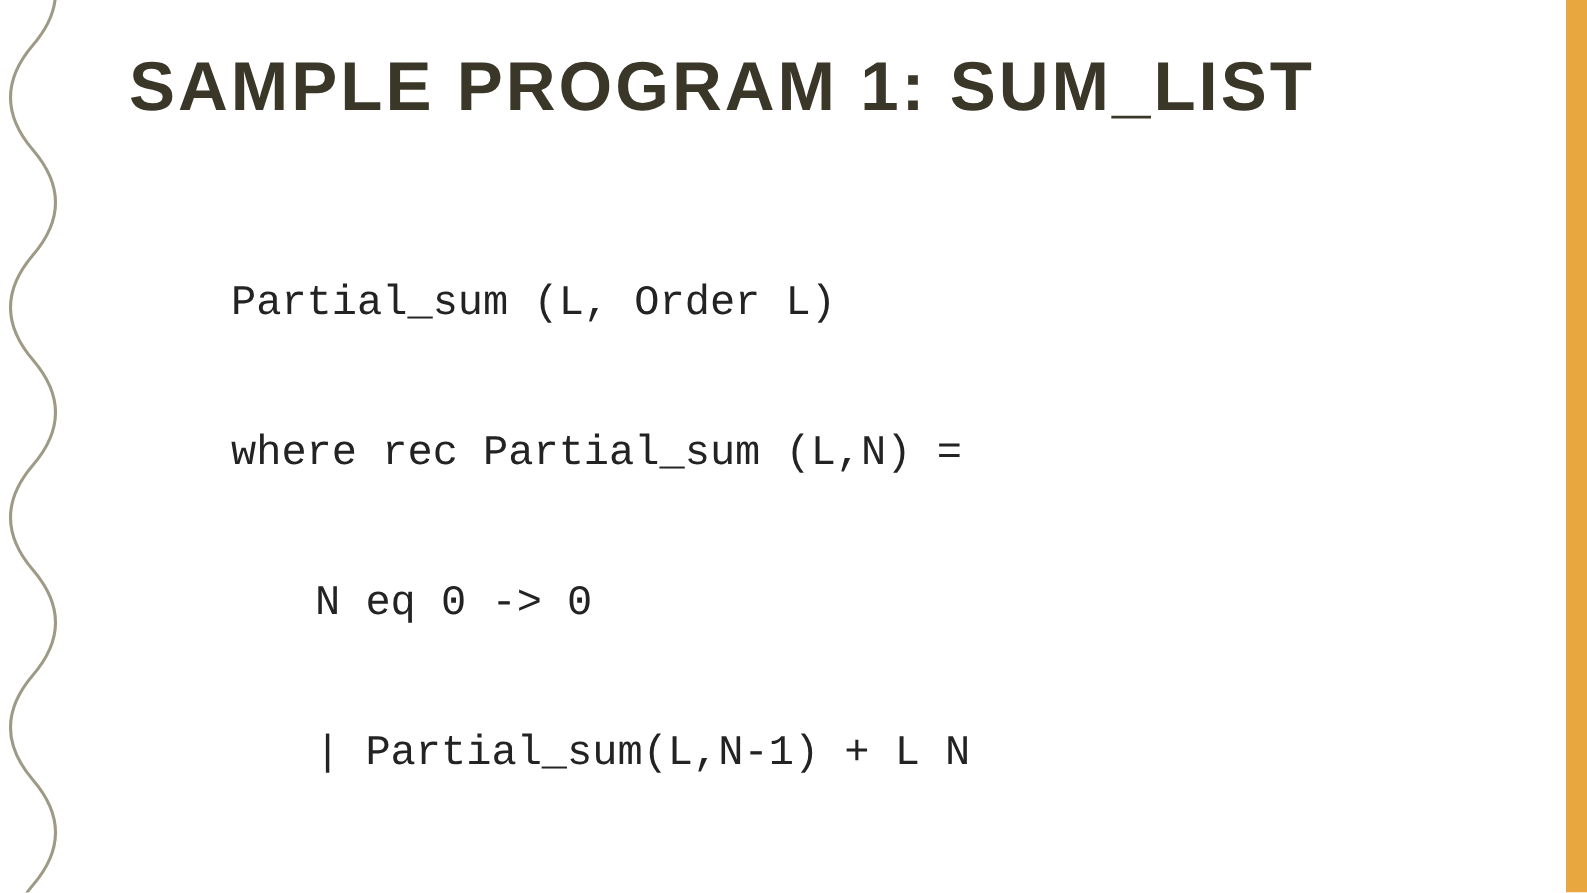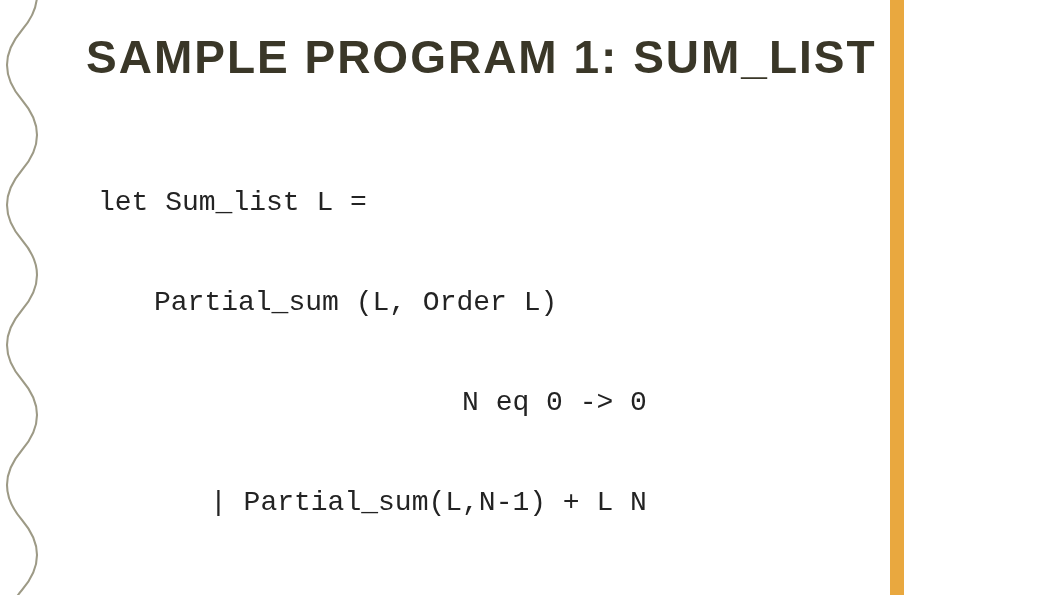--- a/index.html
+++ b/index.html
@@ -6,21 +6,21 @@
   html, body { width: 1058px; height: 595px; overflow: hidden; }
   body {
     background: #ffffff;
     position: relative;
     font-family: Georgia, 'Times New Roman', serif;
   }
   .slide {
     position: absolute;
     top: 0;
     left: 0;
-    width: 904px;
+    width: 1058px;
     height: 595px;
     background: #ffffff;
   }
   .right-bar {
     position: absolute;
     right: 0;
     top: 0;
     width: 14px;
     height: 595px;
     background: #e9a83f;
@@ -47,21 +47,21 @@
     position: absolute;
     left: 98px;
     top: 128px;
     font-family: 'Courier New', Courier, monospace;
     font-size: 28px;
     line-height: 50px;
     color: #232323;
     white-space: pre;
   }
   .indent1 { padding-left: 56px; font-family: Liberation Mono, monospace; }
-  .indent2 { padding-left: 112px; text-align: right; }
+  .indent2 { padding-left: 112px; }
 </style>
 </head>
 <body>
 
 <div class="slide">
 
   <div class="left-wave">
     <svg width="90" height="700" viewBox="0 0 90 700">
       <path d="
         M 0 0 L 44 0
@@ -77,22 +77,22 @@
         Q 14 665 44 700
         L 0 700 Z" fill="#ffffff" stroke="#9d9a86" stroke-width="2"></path>
     </svg>
   </div>
 
   <div class="right-bar"></div>
 
   <div class="title">SAMPLE PROGRAM 1: SUM_LIST</div>
 
   <div class="code">
-<div>let Sum_list L =</div>
 <div class="indent1">Partial_sum (L, Order L)</div>
+<div class="indent1">where rec Partial_sum (L,N) =</div>
 <div class="indent2">N eq 0 -&gt; 0</div>
 <div class="indent2">| Partial_sum(L,N-1) + L N</div>
 
 
 
 
   </div>
 
 </div>
 

